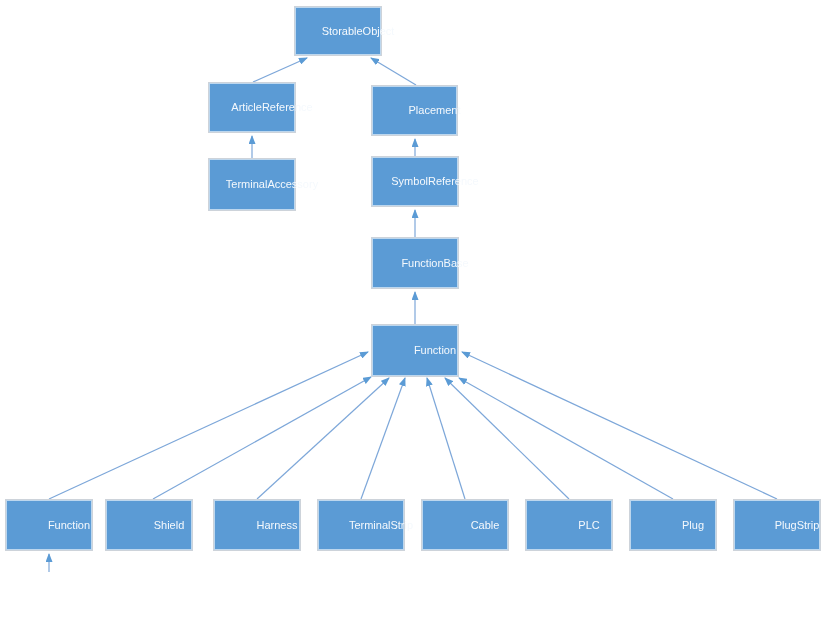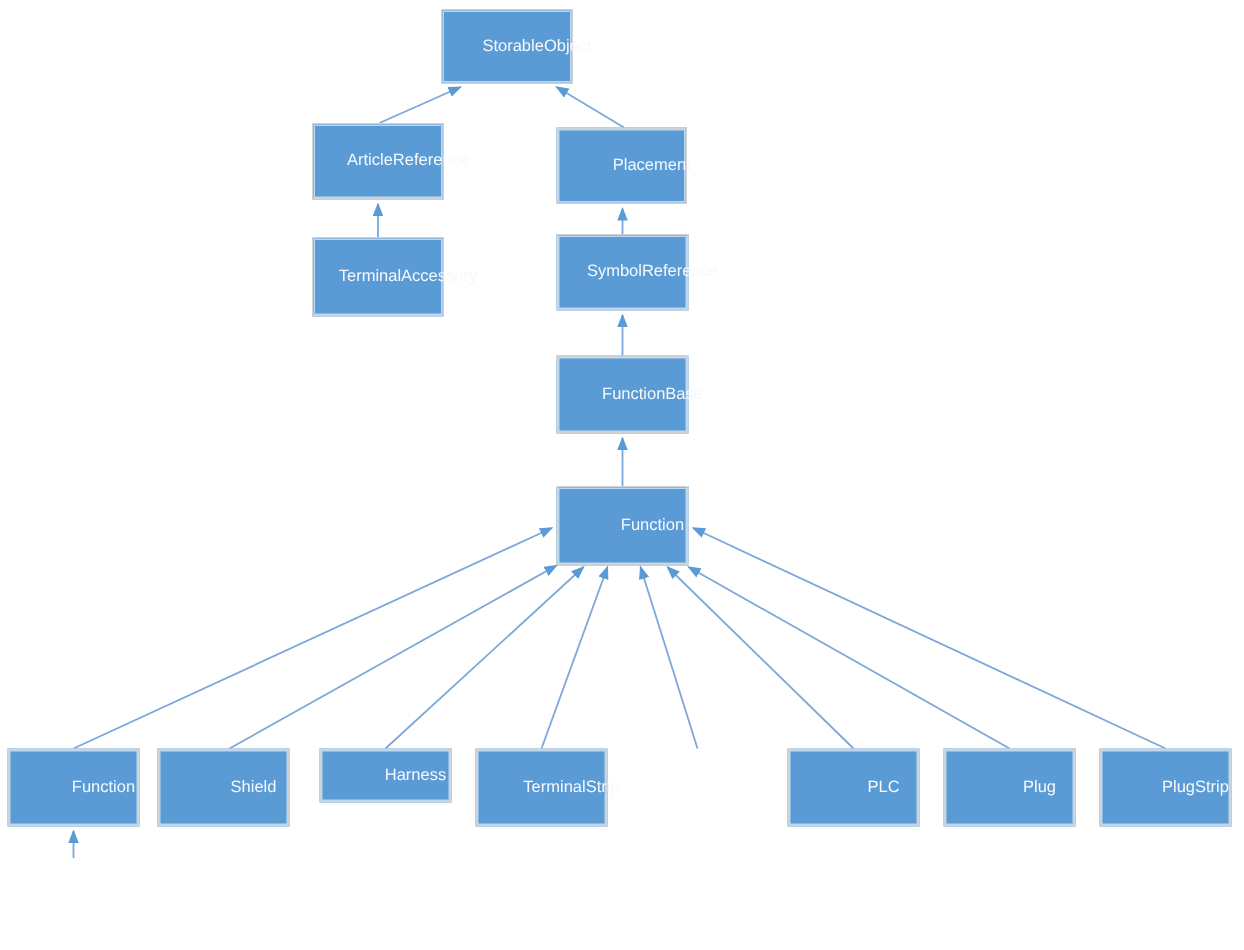--- a/index.html
+++ b/index.html
@@ -103,28 +103,31 @@
   </div>
 
   <div class="node" style="left:5px;top:499px;width:88px;height:52px">
     <span class="node-label">Function</span>
   </div>
 
   <div class="node" style="left:105px;top:499px;width:88px;height:52px">
     <span class="node-label">Shield</span>
   </div>
 
-  <div class="node" style="left:213px;top:499px;width:88px;height:36px">
+  <div class="node" style="left:213px;top:499px;width:88px;height:52px">
     <span class="node-label">Harness</span>
   </div>
 
   <div class="node" style="left:317px;top:499px;width:88px;height:52px">
     <span class="node-label">TerminalStrip</span>
   </div>
 
+  <div class="node" style="left:421px;top:499px;width:88px;height:52px">
+    <span class="node-label">Cable</span>
+  </div>
 
   <div class="node" style="left:525px;top:499px;width:88px;height:52px">
     <span class="node-label">PLC</span>
   </div>
 
   <div class="node" style="left:629px;top:499px;width:88px;height:52px">
     <span class="node-label">Plug</span>
   </div>
 
   <div class="node" style="left:733px;top:499px;width:88px;height:52px">

